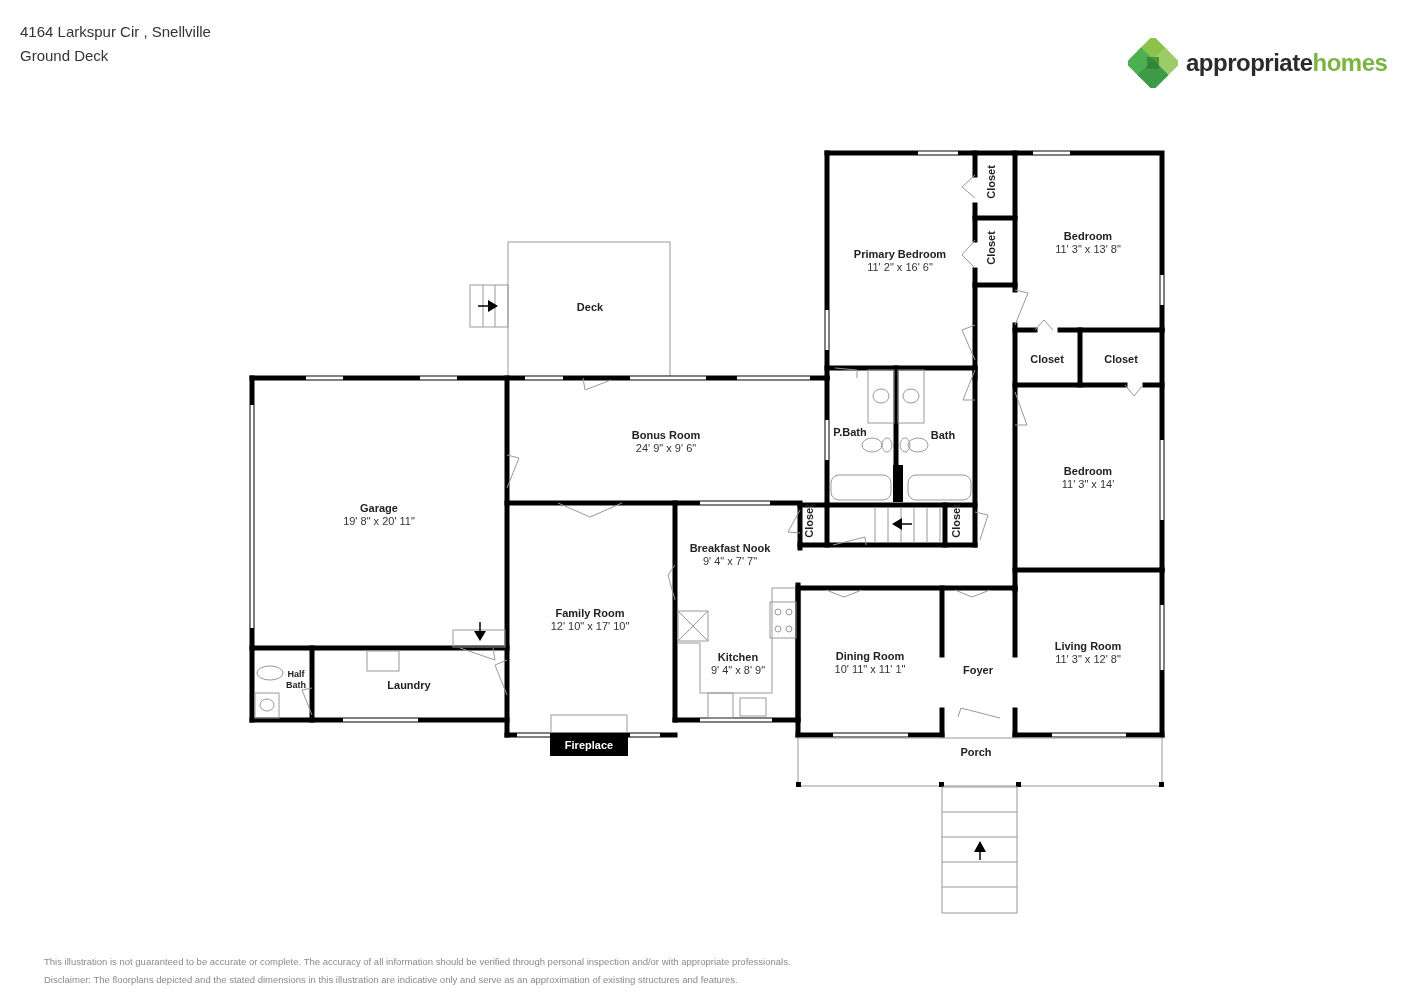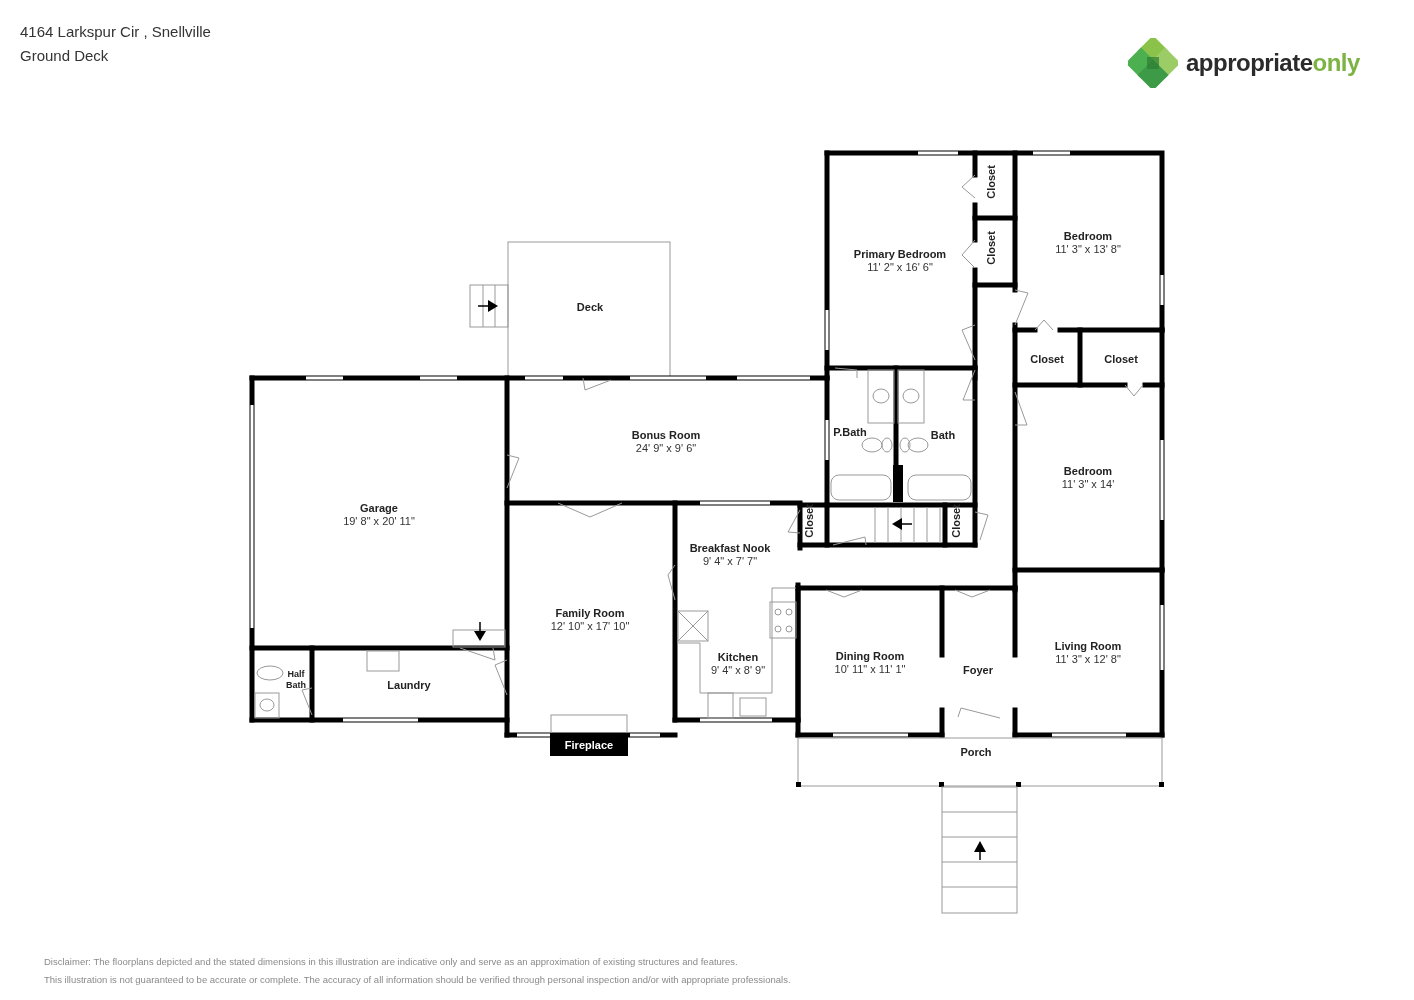--- a/index.html
+++ b/index.html
@@ -27,21 +27,21 @@
 
 <div class="logo">
   <svg width="50" height="50" viewBox="0 0 50 50">
     <rect x="14" y="2" width="22" height="22" transform="rotate(45 25 13)" fill="#8bc34a"></rect>
     <rect x="2" y="14" width="22" height="22" transform="rotate(45 13 25)" fill="#4caf50"></rect>
     <rect x="26" y="14" width="22" height="22" transform="rotate(45 37 25)" fill="#9ccc65"></rect>
     <rect x="14" y="26" width="22" height="22" transform="rotate(45 25 37)" fill="#3d9b47"></rect>
     <rect x="19" y="19" width="12" height="12" fill="#2e7d32" opacity="0.7"></rect>
   </svg>
   <div class="logo-text">
-    <span class="a">appropriate</span><span class="b">only</span>
+    <span class="a">appropriate</span><span class="b">homes</span>
   </div>
 </div>
 
 <svg class="plan" width="1414" height="1000" viewBox="0 0 1414 1000">
 
   <g>
     <rect x="508" y="242" width="162" height="136" class="t"></rect>
     <rect x="470" y="285" width="38" height="42" class="t"></rect>
     <line x1="483" y1="285" x2="483" y2="327" class="t"></line>
     <line x1="495" y1="285" x2="495" y2="327" class="t"></line>
@@ -277,15 +277,15 @@
     <text class="rn" x="296" y="677" text-anchor="middle" style="font-size:9px">Half</text>
     <text class="rn" x="296" y="688" text-anchor="middle" style="font-size:9px">Bath</text>
 
     <text class="rn" x="409" y="689" text-anchor="middle">Laundry</text>
 
     <text class="rn" x="976" y="756" text-anchor="middle">Porch</text>
   </g>
 </svg>
 
 <div class="disclaimer">
+  <div>This illustration is not guaranteed to be accurate or complete. The accuracy of all information should be verified through personal inspection and/or with appropriate professionals.</div>
   <div>Disclaimer: The floorplans depicted and the stated dimensions in this illustration are indicative only and serve as an approximation of existing structures and features.</div>
-  <div>This illustration is not guaranteed to be accurate or complete. The accuracy of all information should be verified through personal inspection and/or with appropriate professionals.</div>
 </div>
 
 </body></html>

